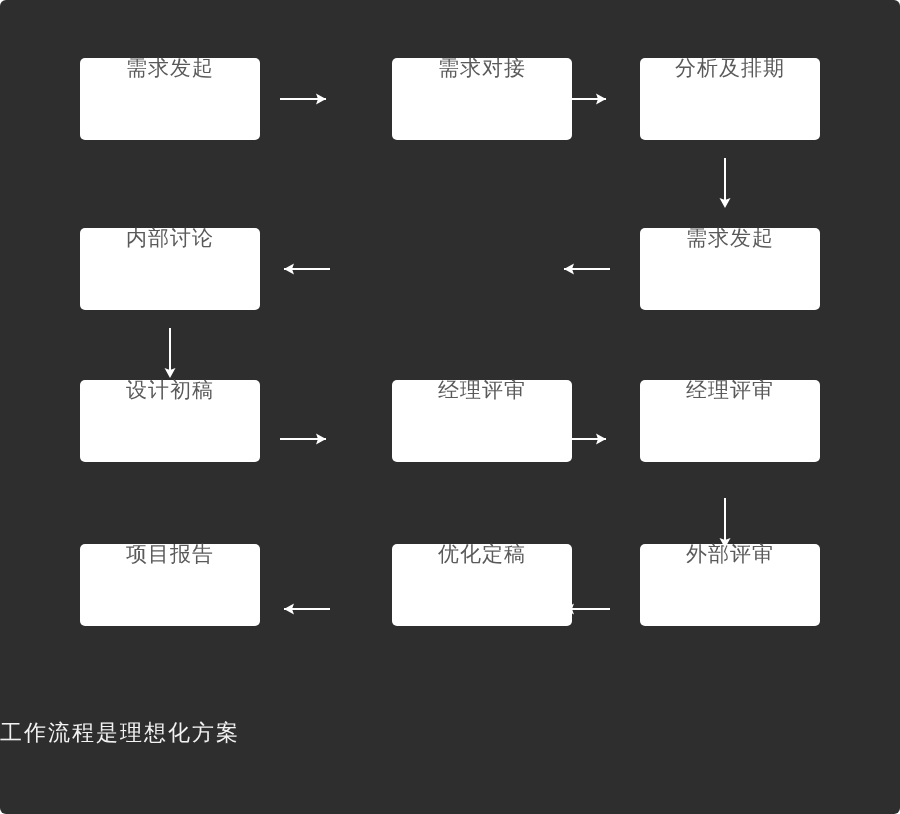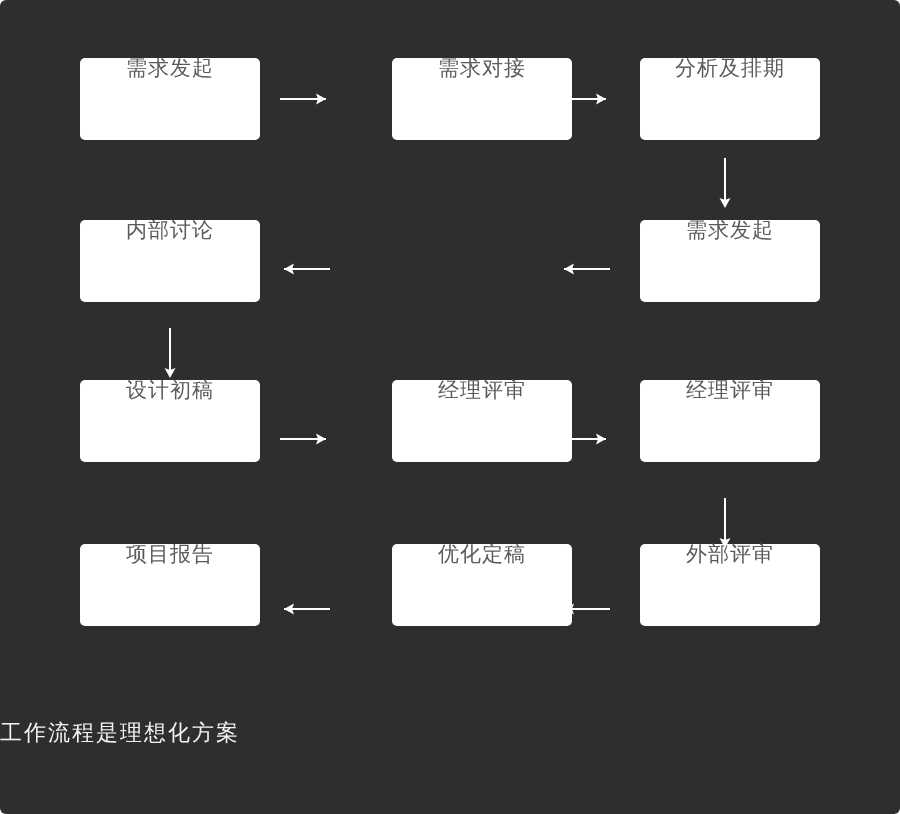--- a/index.html
+++ b/index.html
@@ -37,21 +37,21 @@
     font-weight: 400;
     line-height: 1;
     white-space: nowrap;
   }
   
   .col-0 { left: 80px; }
   .col-1 { left: 360px; margin-left: 32px; }
   .col-2 { left: 640px; }
   
   .row-0 { top: 58px; }
-  .row-1 { top: 220px; }
+  .row-1 { top: 228px; }
   .row-2 { top: 380px; }
   .row-3 { top: 544px; }
 
   
   .h-arrow {
     position: absolute;
     width: 70px;
     height: 24px;
     display: block;
   }

